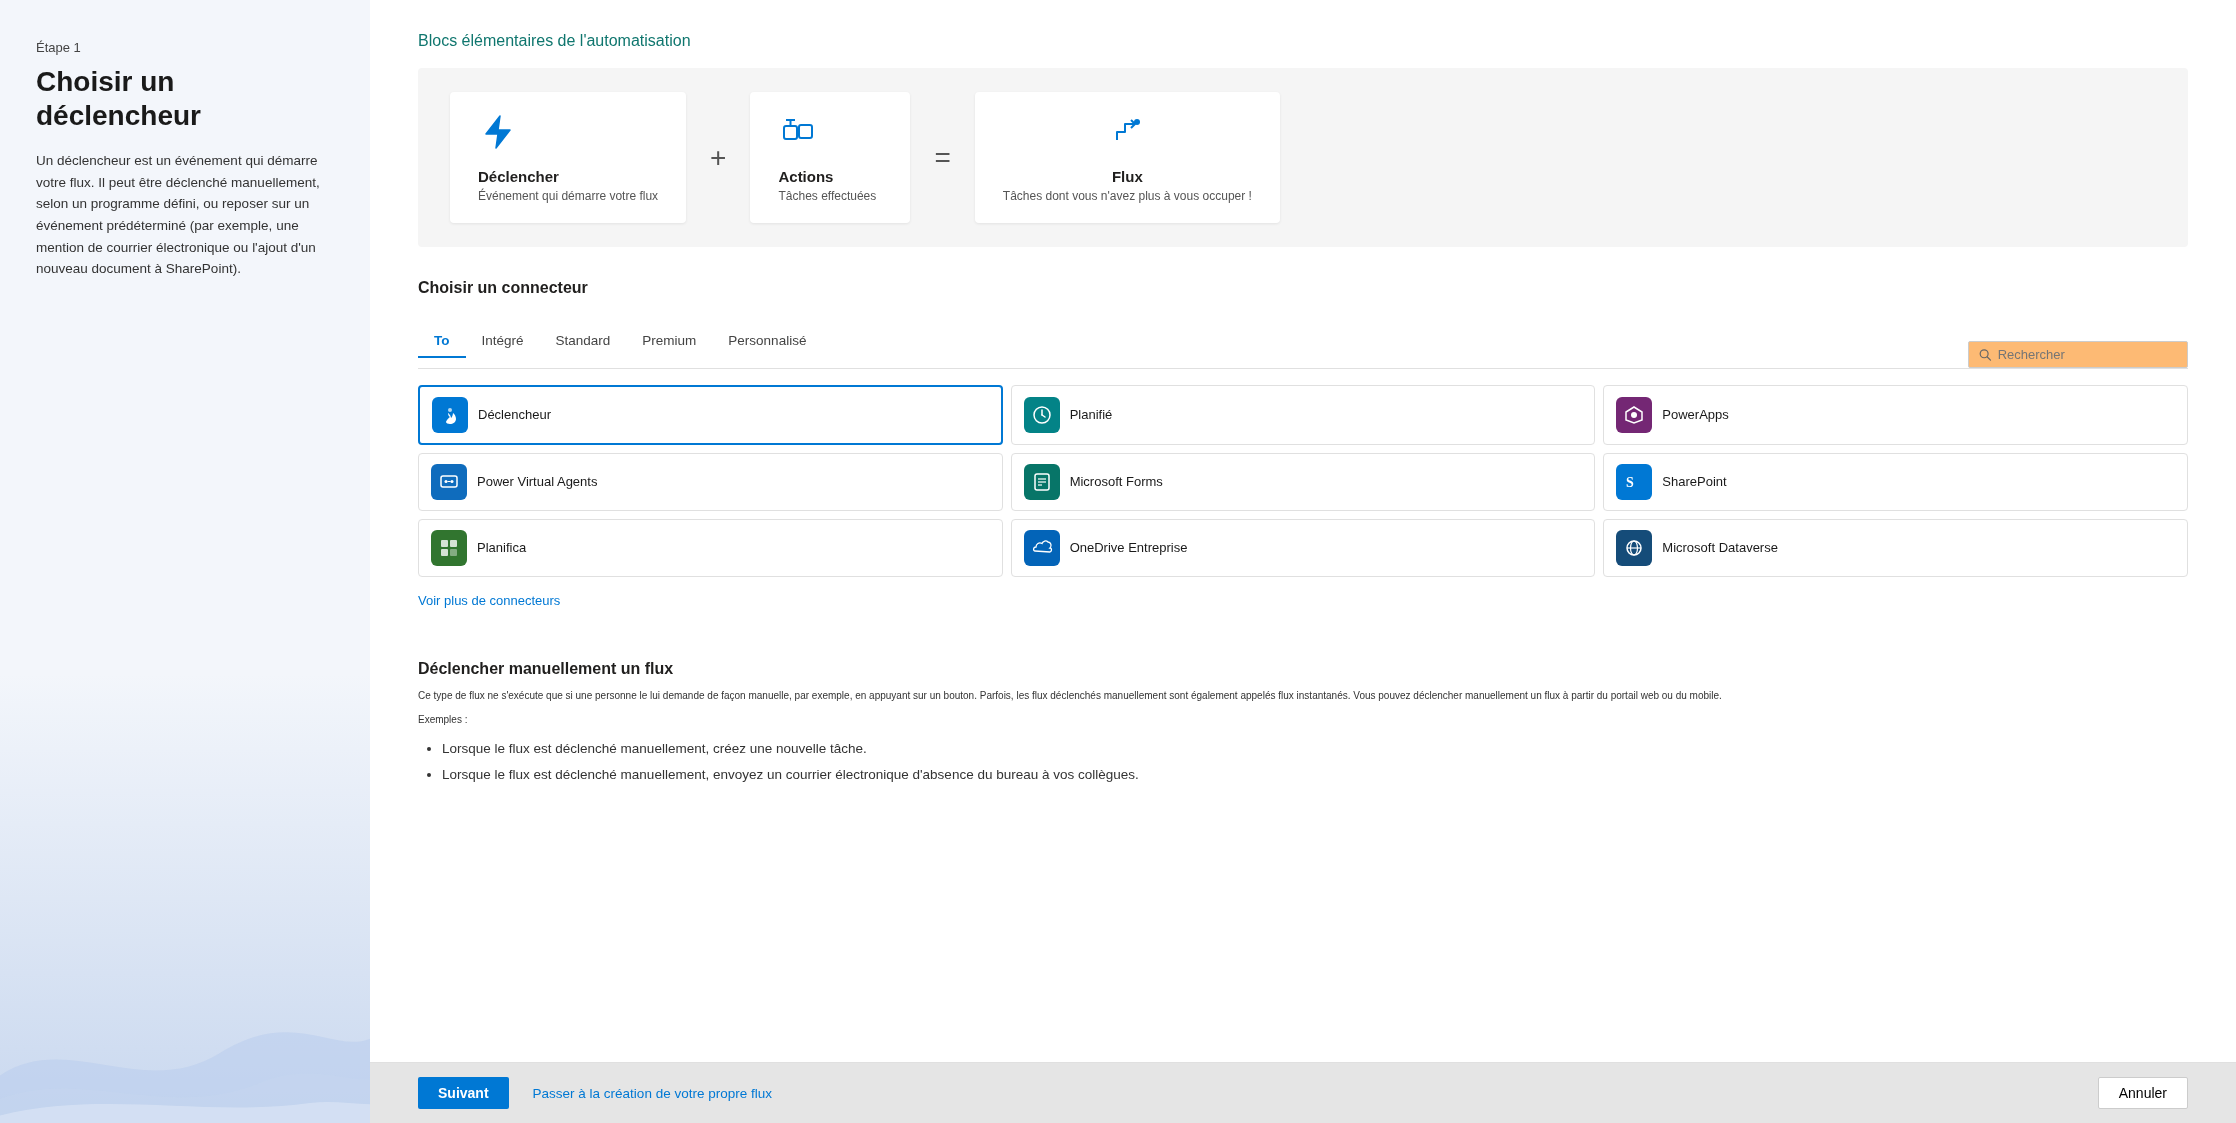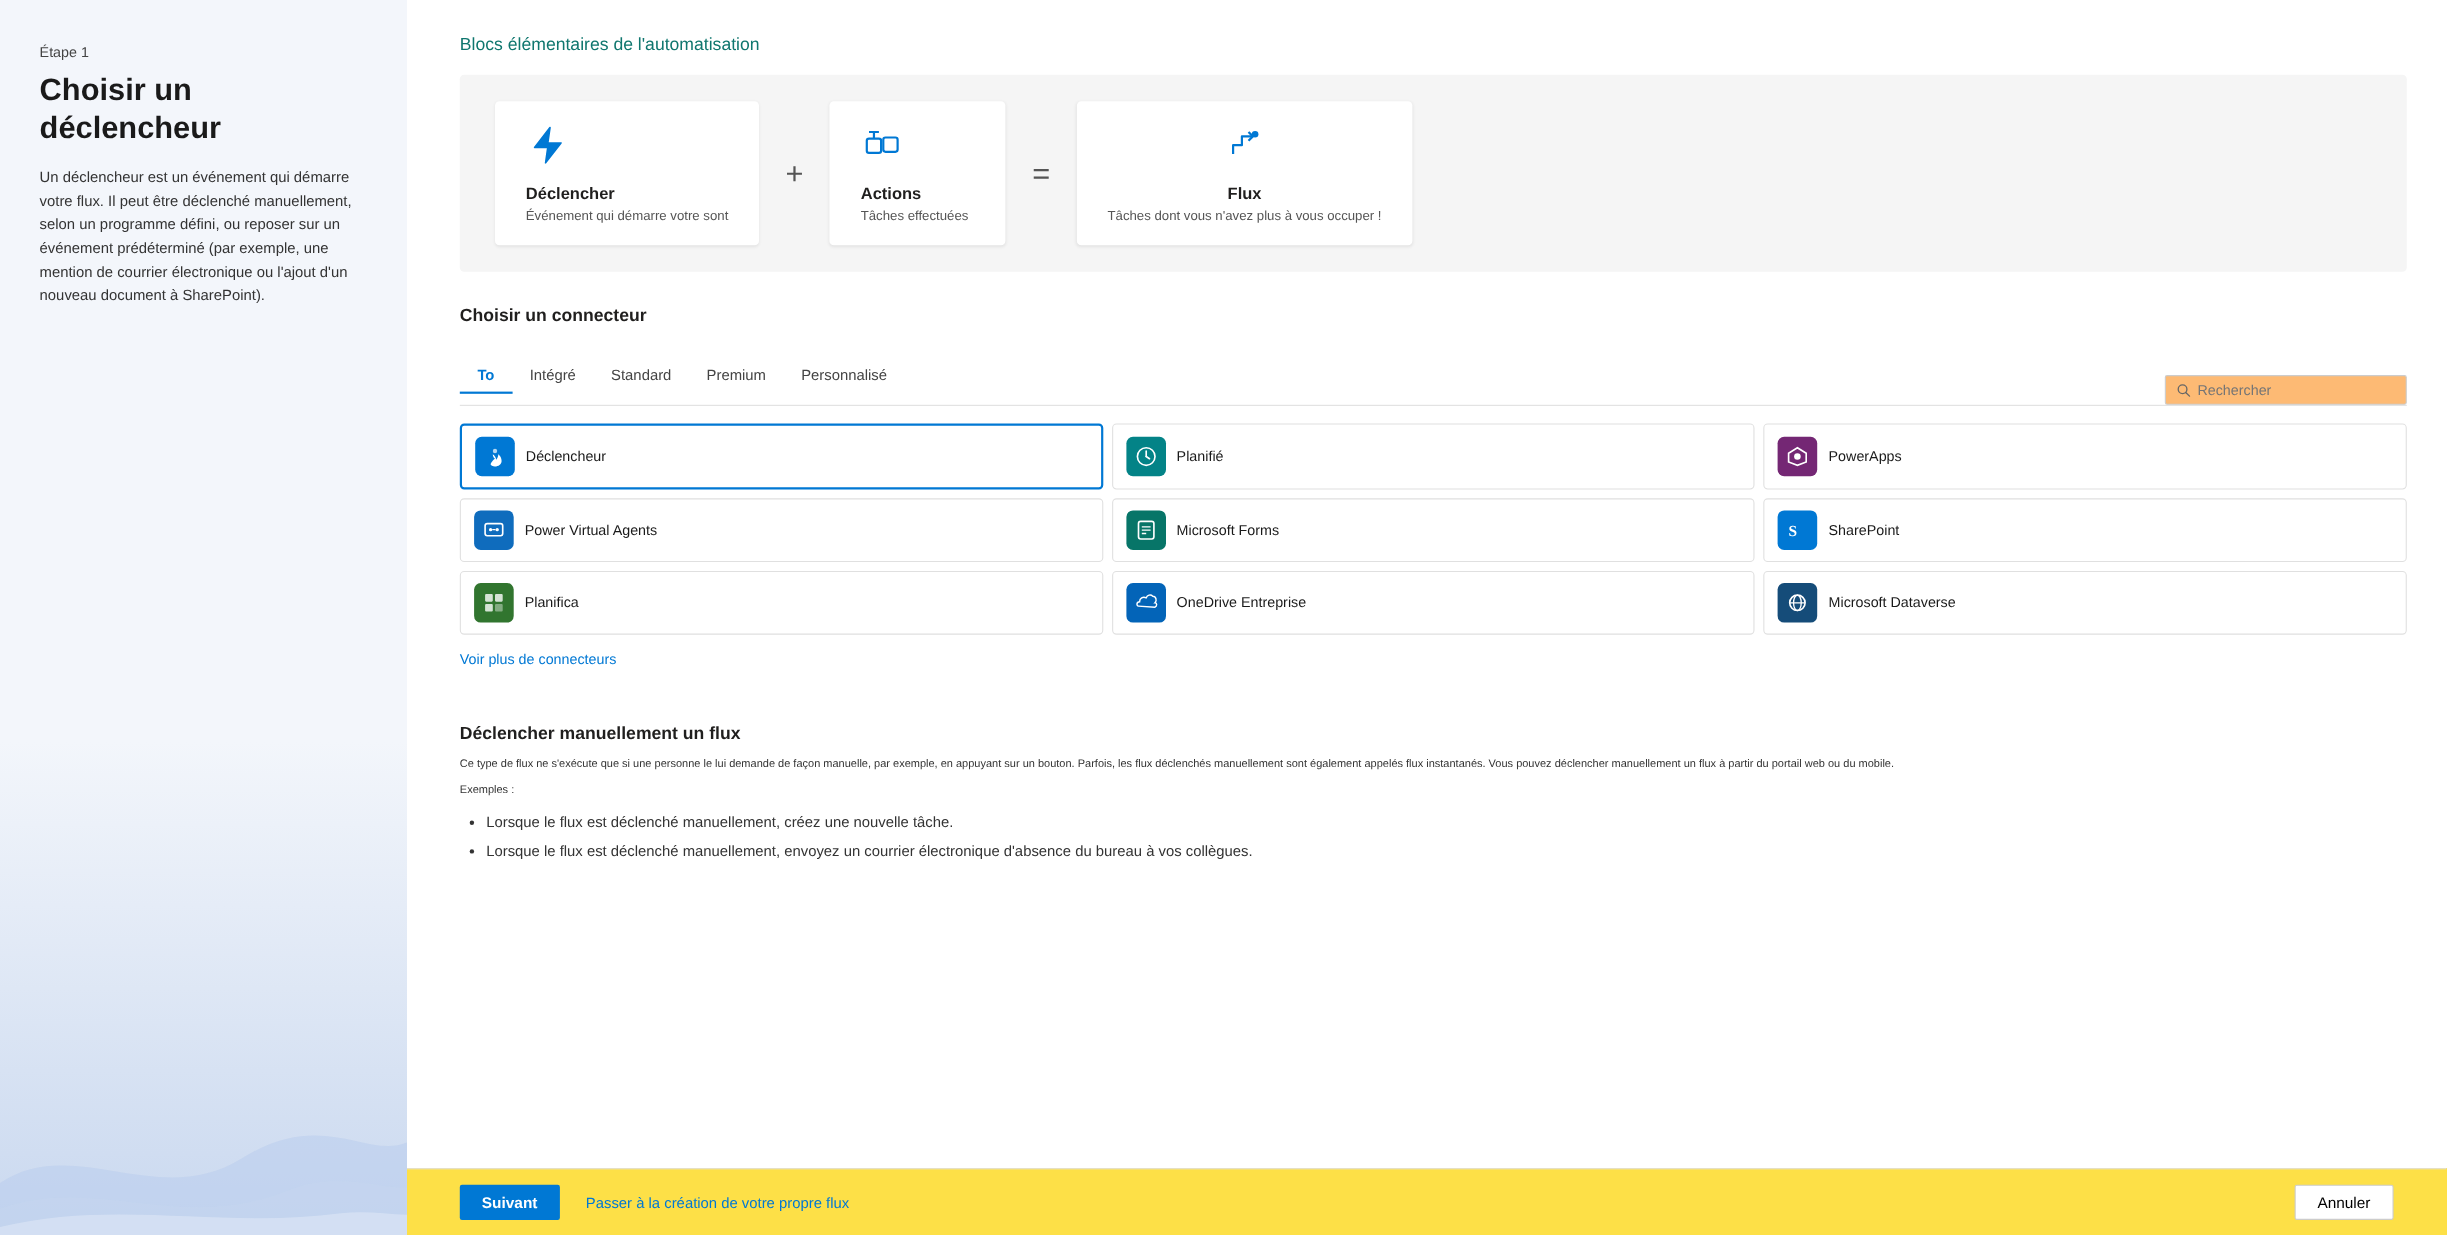--- a/index.html
+++ b/index.html
@@ -232,22 +232,22 @@
       font-size: 13.5px;
       color: #333;
       line-height: 1.9;
     }
 
     
     .bottom-bar {
       position: fixed;
       bottom: 0;
       left: 370px;
-      right: 12px;
-      background: #fde047;
+      right: 0;
+      background: #e5e5e5;
       border-top: 1px solid #e0e0e0;
       padding: 14px 48px;
       display: flex;
       align-items: center;
       gap: 24px;
       z-index: 10;
     }
     .btn-primary {
       background: #0078d4;
       color: #fff;
@@ -300,21 +300,21 @@
 
     <div class="section-title">Blocs élémentaires de l'automatisation</div>
     <div class="automation-blocks">
       <div class="block-card">
         <div class="block-icon">
           <svg width="40" height="40" viewBox="0 0 40 40" fill="none" xmlns="http://www.w3.org/2000/svg">
             <path d="M22 4L8 22H20L18 36L32 18H20L22 4Z" fill="#0078d4" stroke="#0078d4" stroke-width="1.5" stroke-linejoin="round"></path>
           </svg>
         </div>
         <div class="block-title">Déclencher</div>
-        <div class="block-subtitle">Événement qui démarre votre sont</div>
+        <div class="block-subtitle">Événement qui démarre votre flux</div>
       </div>
       <div class="operator-symbol">+</div>
       <div class="block-card">
         <div class="block-icon">
           <svg width="40" height="40" viewBox="0 0 40 40" fill="none" xmlns="http://www.w3.org/2000/svg">
             <rect x="6" y="14" width="13" height="13" rx="2" stroke="#0078d4" stroke-width="2" fill="none"></rect>
             <rect x="21" y="13" width="13" height="13" rx="2" stroke="#0078d4" stroke-width="2" fill="none"></rect>
             <line x1="12.5" y1="14" x2="12.5" y2="8" stroke="#0078d4" stroke-width="2"></line>
             <line x1="8" y1="8" x2="17" y2="8" stroke="#0078d4" stroke-width="2"></line>
           </svg>

